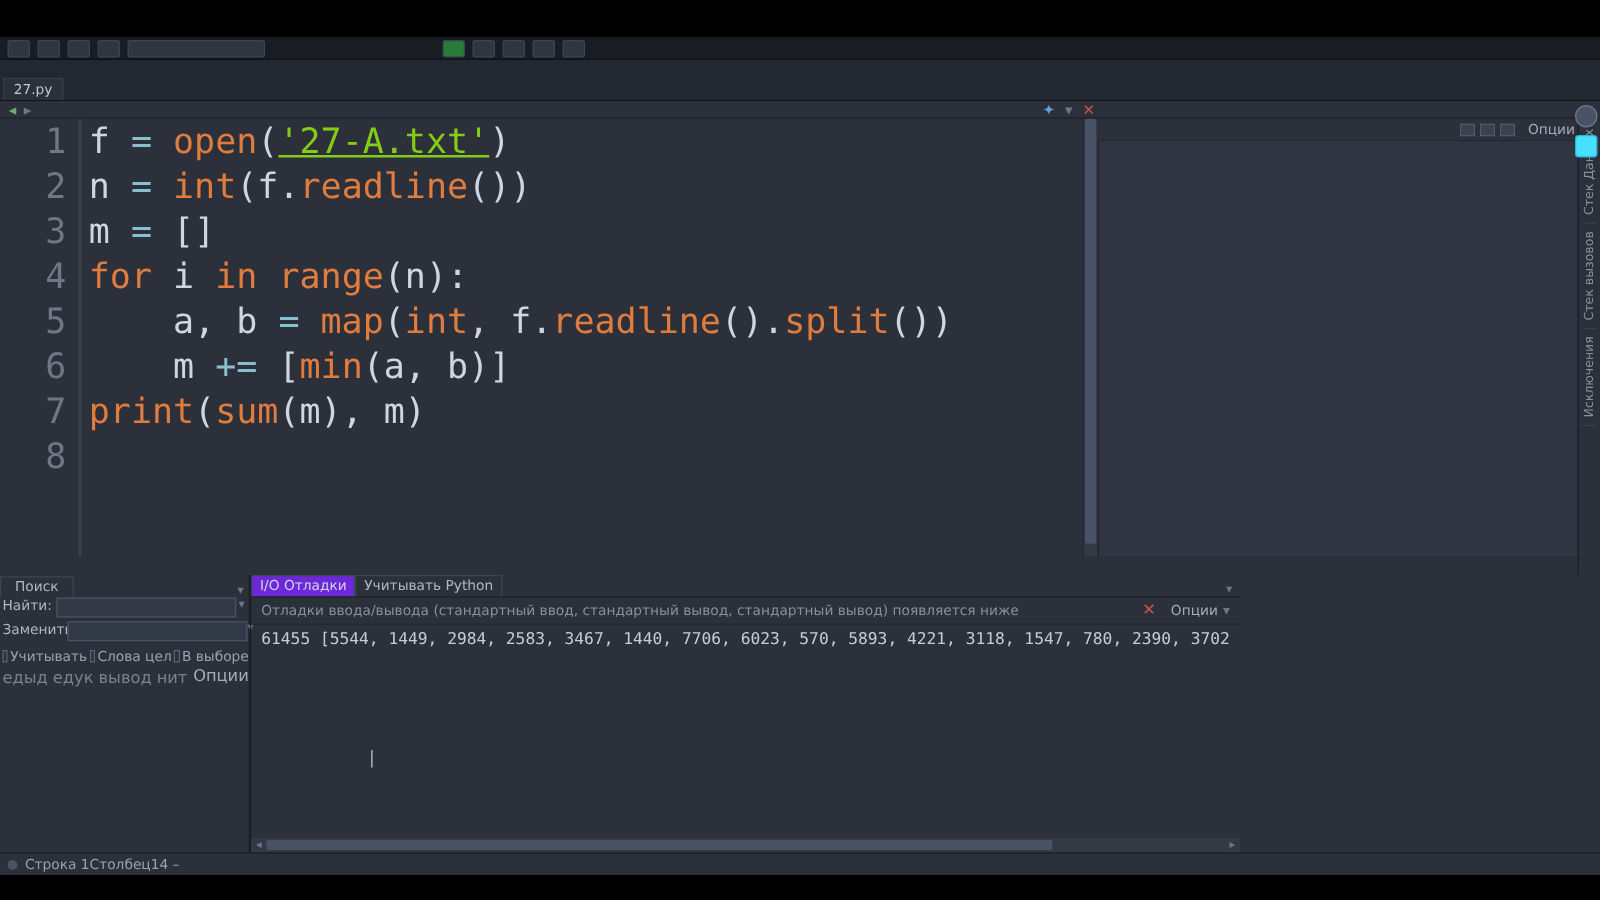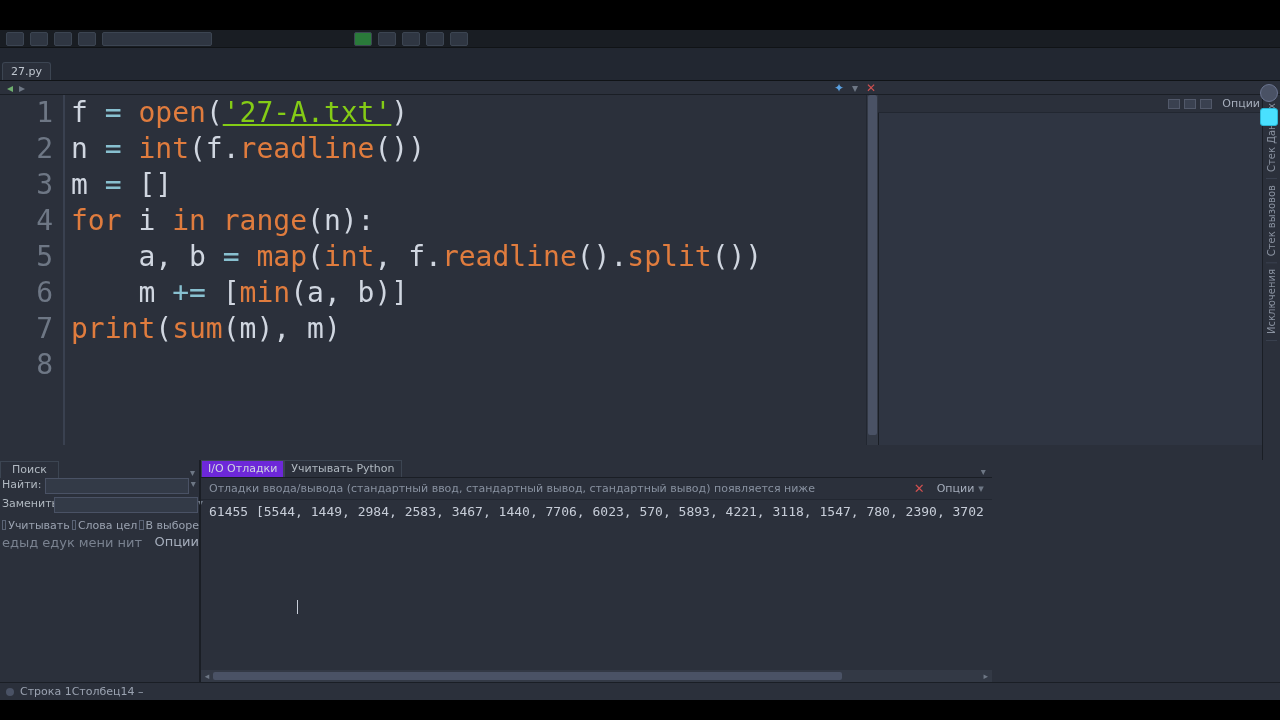--- a/index.html
+++ b/index.html
@@ -172,21 +172,21 @@
         <span class="cb"></span>
           <span>Учитывать</span>
         <span class="cb"></span>
           <span>Слова цел</span>
         <span class="cb"></span>
           <span>В выборе</span>
       </div>
       <div class="sp-btns">
         <span class="b">едыд</span>
         <span class="b">едук</span>
-        <span class="b">мени</span>
+        <span class="b">вывод</span>
         <span class="b">нит</span>
         <span class="spc"></span>
         <span class="opt">Опции</span>
       </div>
     </div>
 
     <div class="debugpanel">
       <div class="dp-tabs">
         <div class="t active">I/O Отладки</div>
         <div class="t">Учитывать Python</div>

